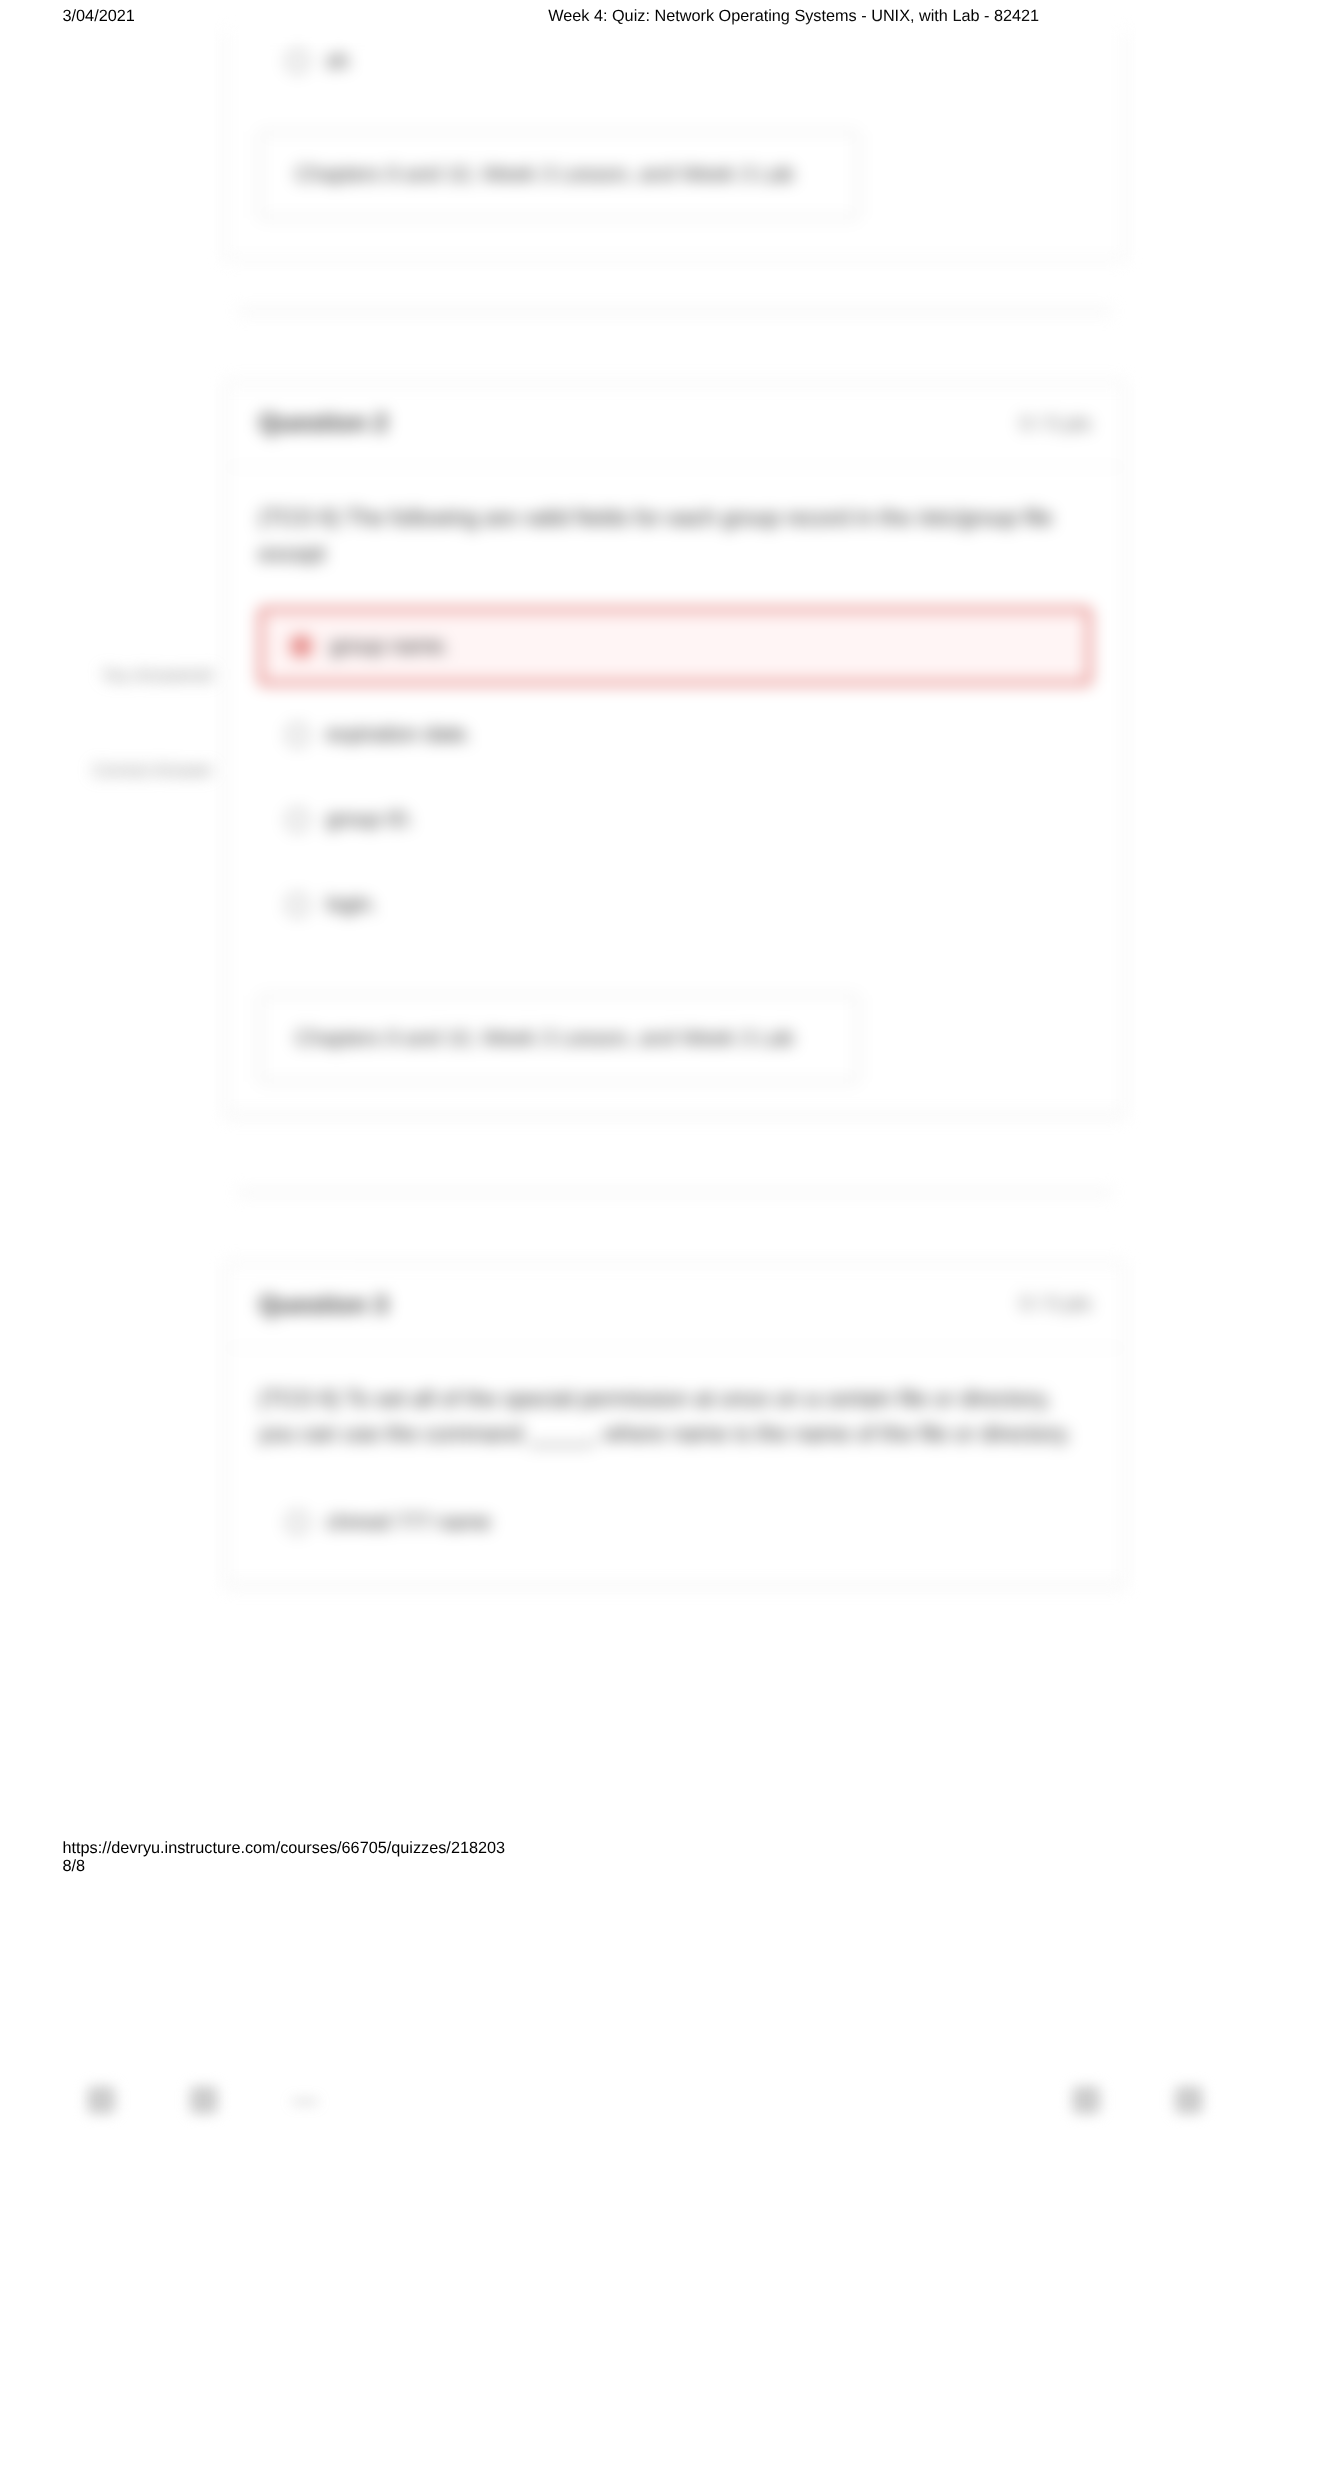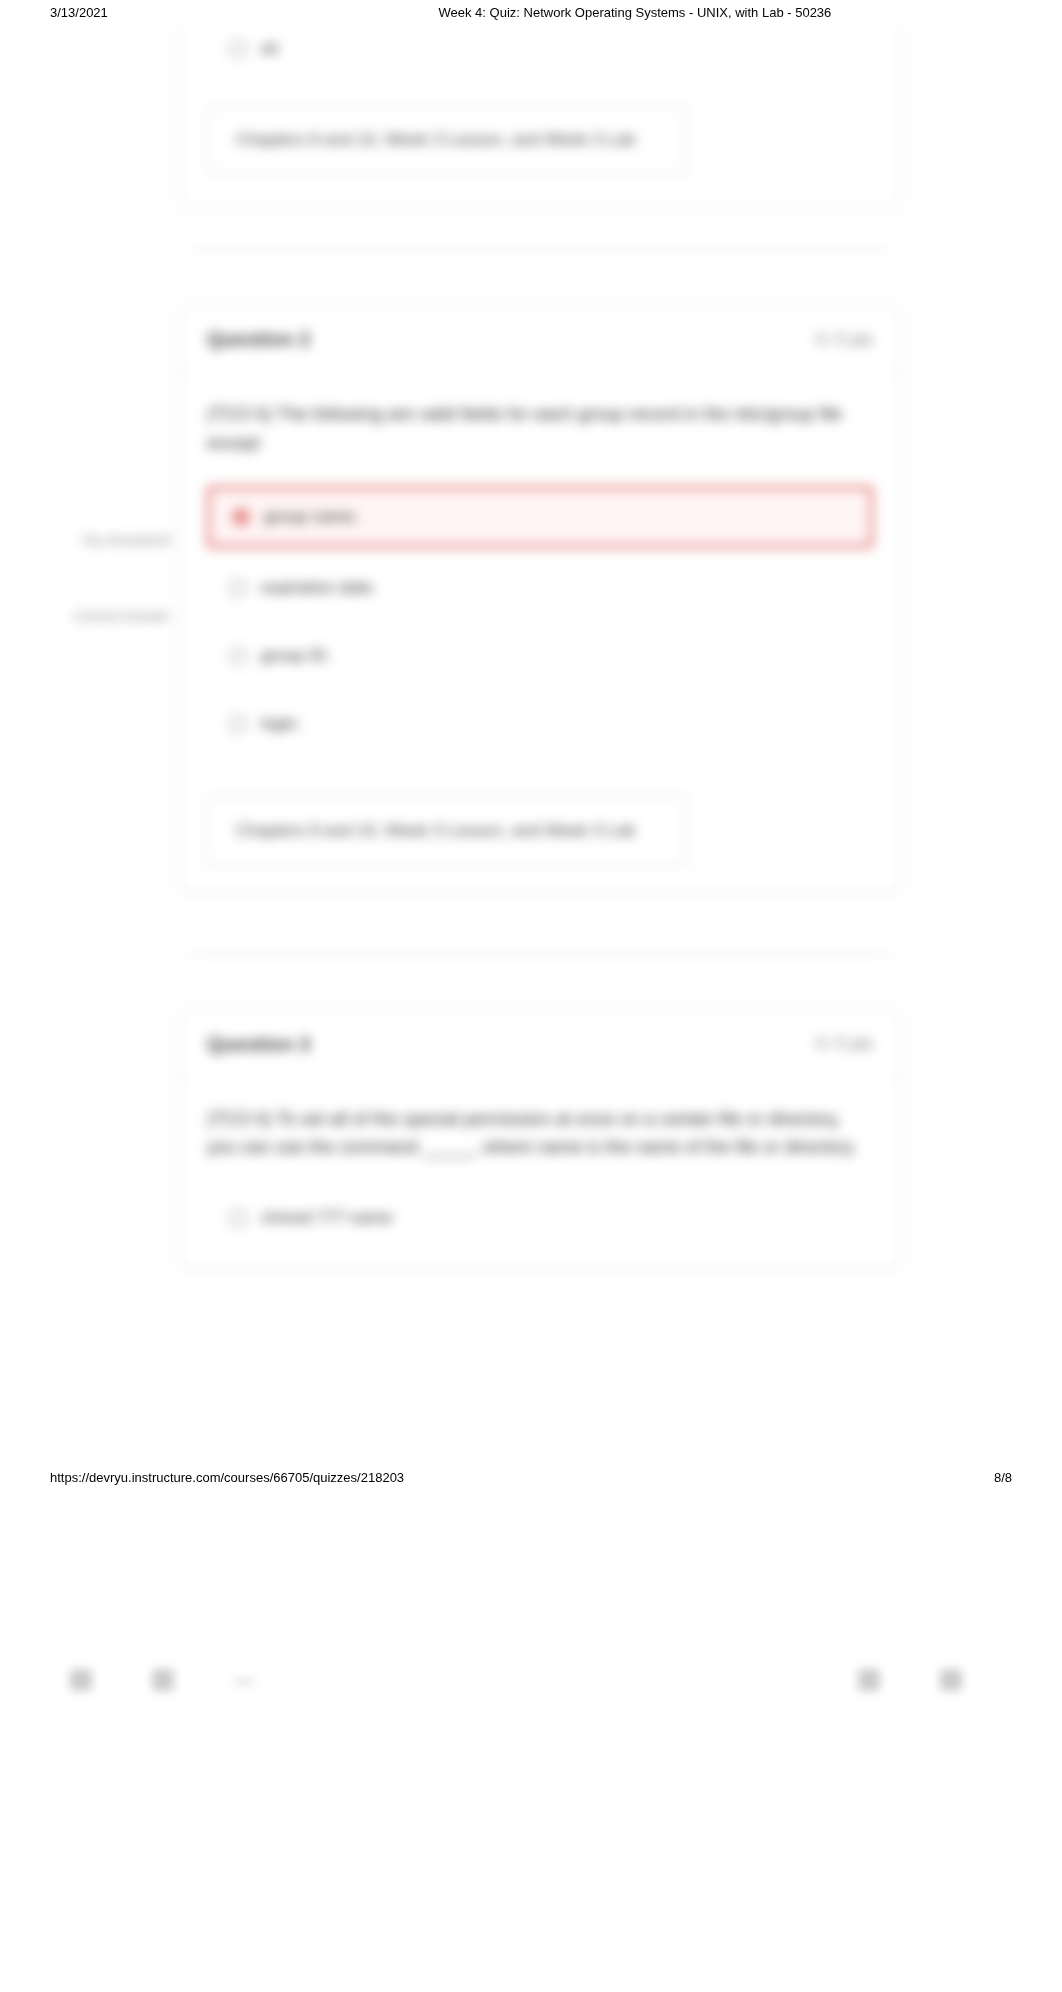--- a/index.html
+++ b/index.html
@@ -143,20 +143,21 @@
 
   .print-footer {
     position: absolute;
     top: 1470px;
     left: 0; right: 0;
     padding: 0 50px;
     font-size: 13px;
     color: #000;
     display: flex;
     justify-content: space-between;
+    flex-direction: column;
   }
 
   
   .bottom-bar {
     position: absolute;
     top: 1660px;
     left: 70px;
     right: 40px;
     height: 40px;
     display: flex;
@@ -176,22 +177,22 @@
     color: #888;
     margin-right: 60px;
   }
 
   .sharp { filter: none !important; -webkit-filter: none !important; }
 </style>
 </head>
 <body>
 
 <div class="print-header sharp">
-  <span>3/13/2021</span>
-  <span class="title">Week 4: Quiz: Network Operating Systems - UNIX, with Lab - 50236</span>
+  <span>3/04/2021</span>
+  <span class="title">Week 4: Quiz: Network Operating Systems - UNIX, with Lab - 82421</span>
   <span></span>
 </div>
 
 <div class="page">
 
   <div class="sidebar">
     <div class="label1">You Answered</div>
     <div class="label2">Correct Answer</div>
   </div>
 

